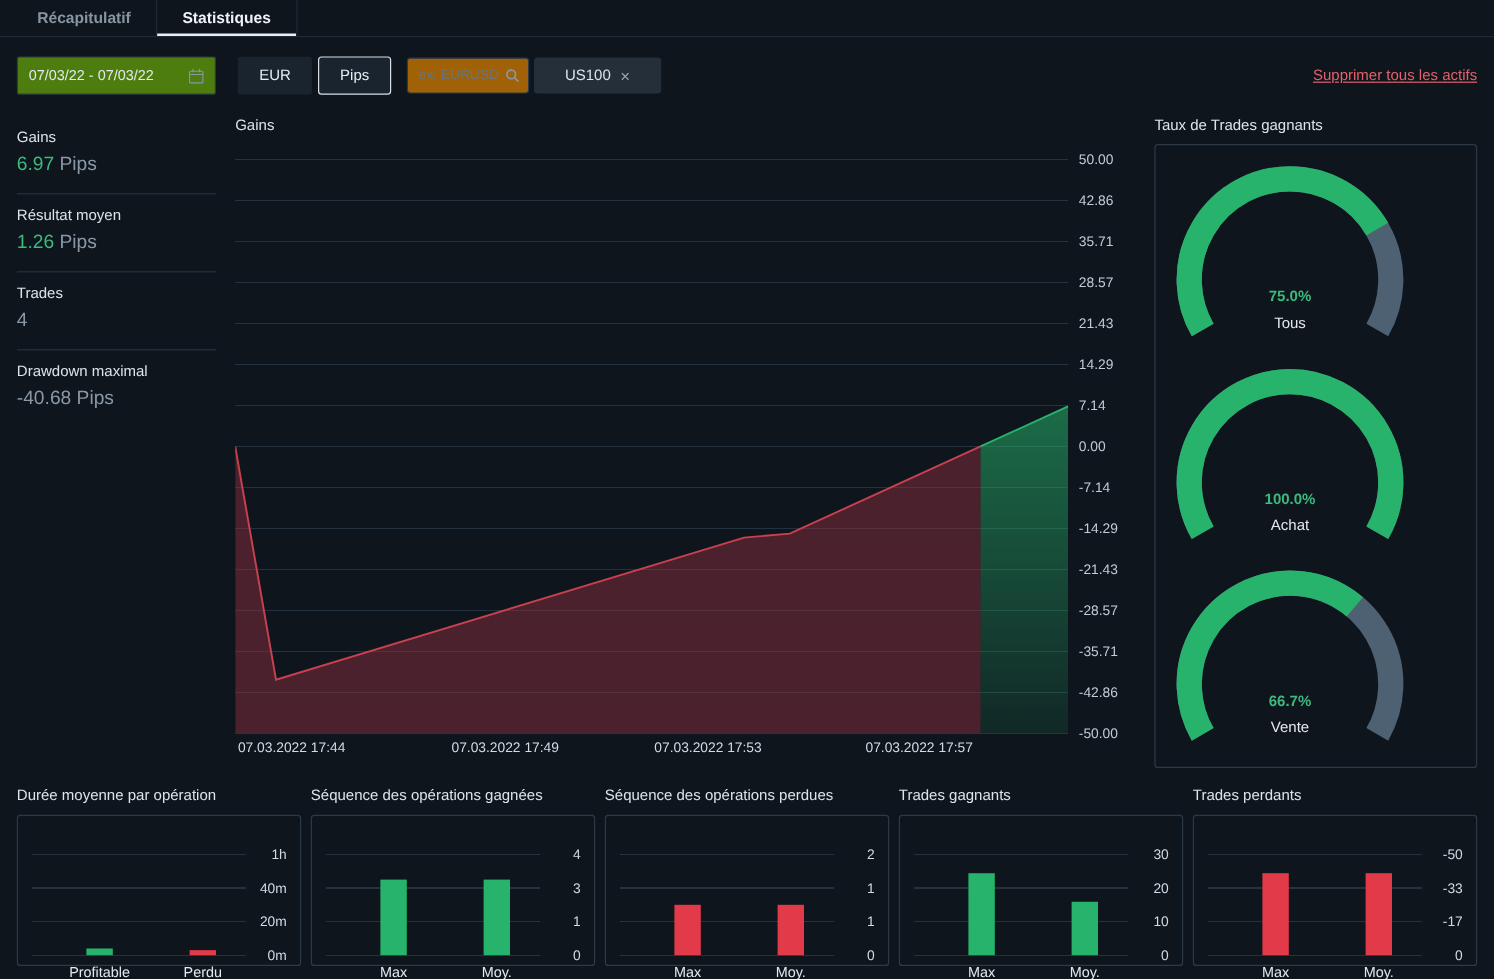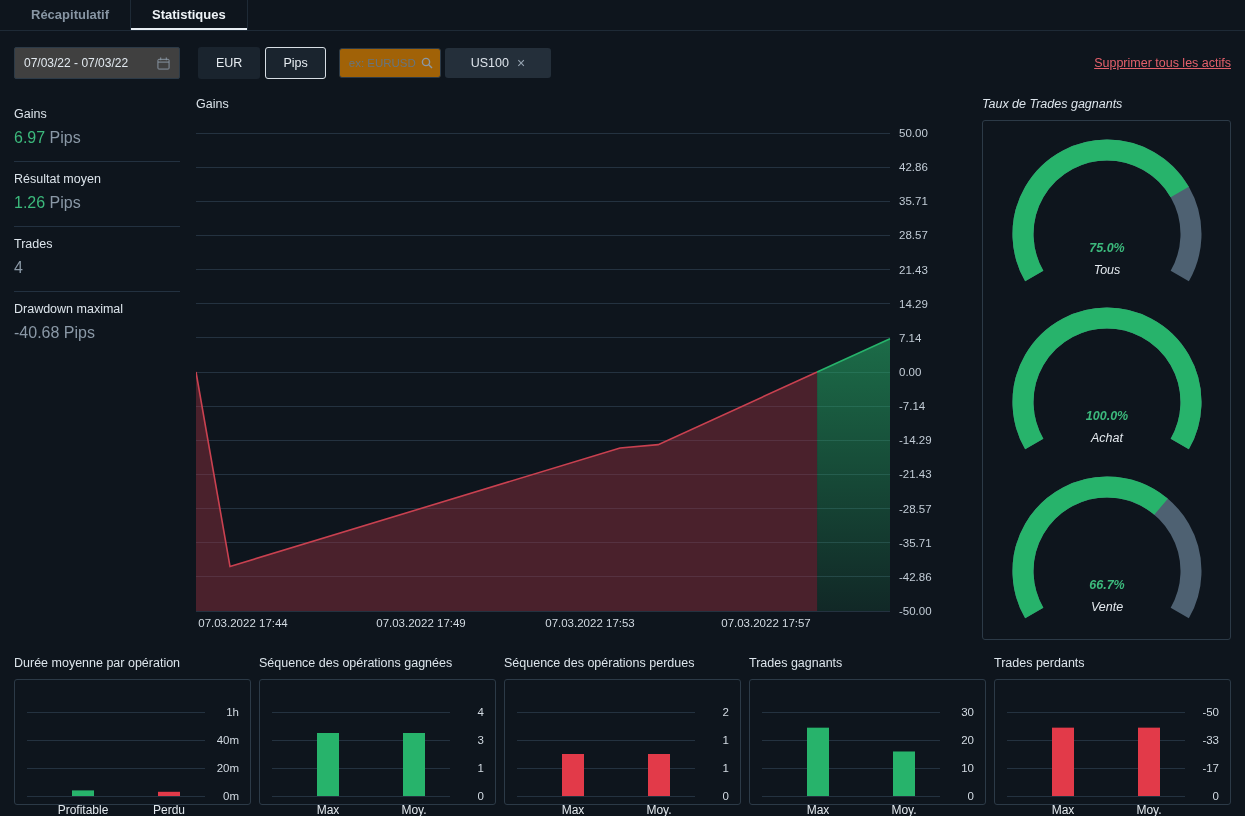--- a/index.html
+++ b/index.html
@@ -9,21 +9,21 @@
     font-family: "Liberation Sans", sans-serif;
     overflow: hidden;
   }
   
   .tabbar { display: flex; height: 31px; border-bottom: 1px solid #1e2a36; padding-left: 10px; }
   .tab { padding: 0 21px; line-height: 30px; font-size: 13px; font-weight: bold;
          color: #8795a3; border-right: 1px solid #1e2a36; cursor: pointer; }
   .tab.active { color: #eef3f7; box-shadow: inset 0 -2px 0 #e8eef3; }
   
   .toolbar { display: flex; align-items: center; margin: 16px 14px 0 14px; }
-  .date-input { width: 166px; height: 32px; border: 1px solid #2c3a47; background: #404040;
+  .date-input { width: 166px; height: 32px; border: 1px solid #2c3a47; background: #4d7c0f;
     border-radius: 2px; display: flex; align-items: center; justify-content: space-between;
     padding: 0 9px; font-size: 12px; color: #e2e9ef; cursor: pointer; margin-right: 18px; }
   .btn { height: 32px; padding: 0 17px; background: #1a242e; border: 1px solid transparent;
     border-radius: 3px; color: #e6ecf1; font-size: 12.5px; margin-right: 5px; cursor: pointer;
     font-family: inherit; }
   .btn.selected { border-color: #d7dee4; }
   .search-box { margin-left: 8px; width: 102px; height: 30px; display: flex; align-items: center;
     background: #a16207; border: 1px solid #2c3a47; border-radius: 3px; padding: 0 7px; }
   .search-box input { flex: 1; min-width: 0; background: transparent; border: none; outline: none;
     color: #dfe6ec; font-size: 11.5px; font-family: inherit; }
@@ -37,23 +37,23 @@
   .content { display: flex; margin: 18px 14px 0 14px; }
   .stats { width: 166px; flex: none; }
   .stat-item { padding: 10px 0 14px; border-bottom: 1px solid #233140; }
   .stat-item:last-child { border-bottom: none; }
   .stat-label { font-size: 12.5px; color: #dce4eb; margin-bottom: 8px; }
   .stat-value { font-size: 16px; }
   .v-green { color: #3cb97c; }
   .muted { color: #8a98a6; }
   .section-title { font-size: 12.5px; color: #dce4eb; margin-bottom: 9px; }
   .center { margin-left: 16px; width: 760px; flex: none; }
-  .right { margin-left: 26px; flex: 1; min-width: 0; font-style: italic; }
+  .right { margin-left: 6px; flex: 1; min-width: 0; }
   .gauge-panel { border: 1px solid #2c3a47; border-radius: 3px; height: 520px;
-    display: flex; flex-direction: column; justify-content: space-evenly; align-items: center; }
+    display: flex; flex-direction: column; justify-content: space-evenly; }
   
   .bottom { display: flex; gap: 8px; margin: 16px 14px 0 14px; }
   .mini { flex: 1; min-width: 0; }
   .mini-panel { border: 1px solid #2c3a47; border-radius: 3px; height: 126px;
     display: flex; justify-content: center; padding-top: 24px; }
   svg text { font-family: "Liberation Sans", sans-serif; }
 </style>
 </head>
 <body>
 

